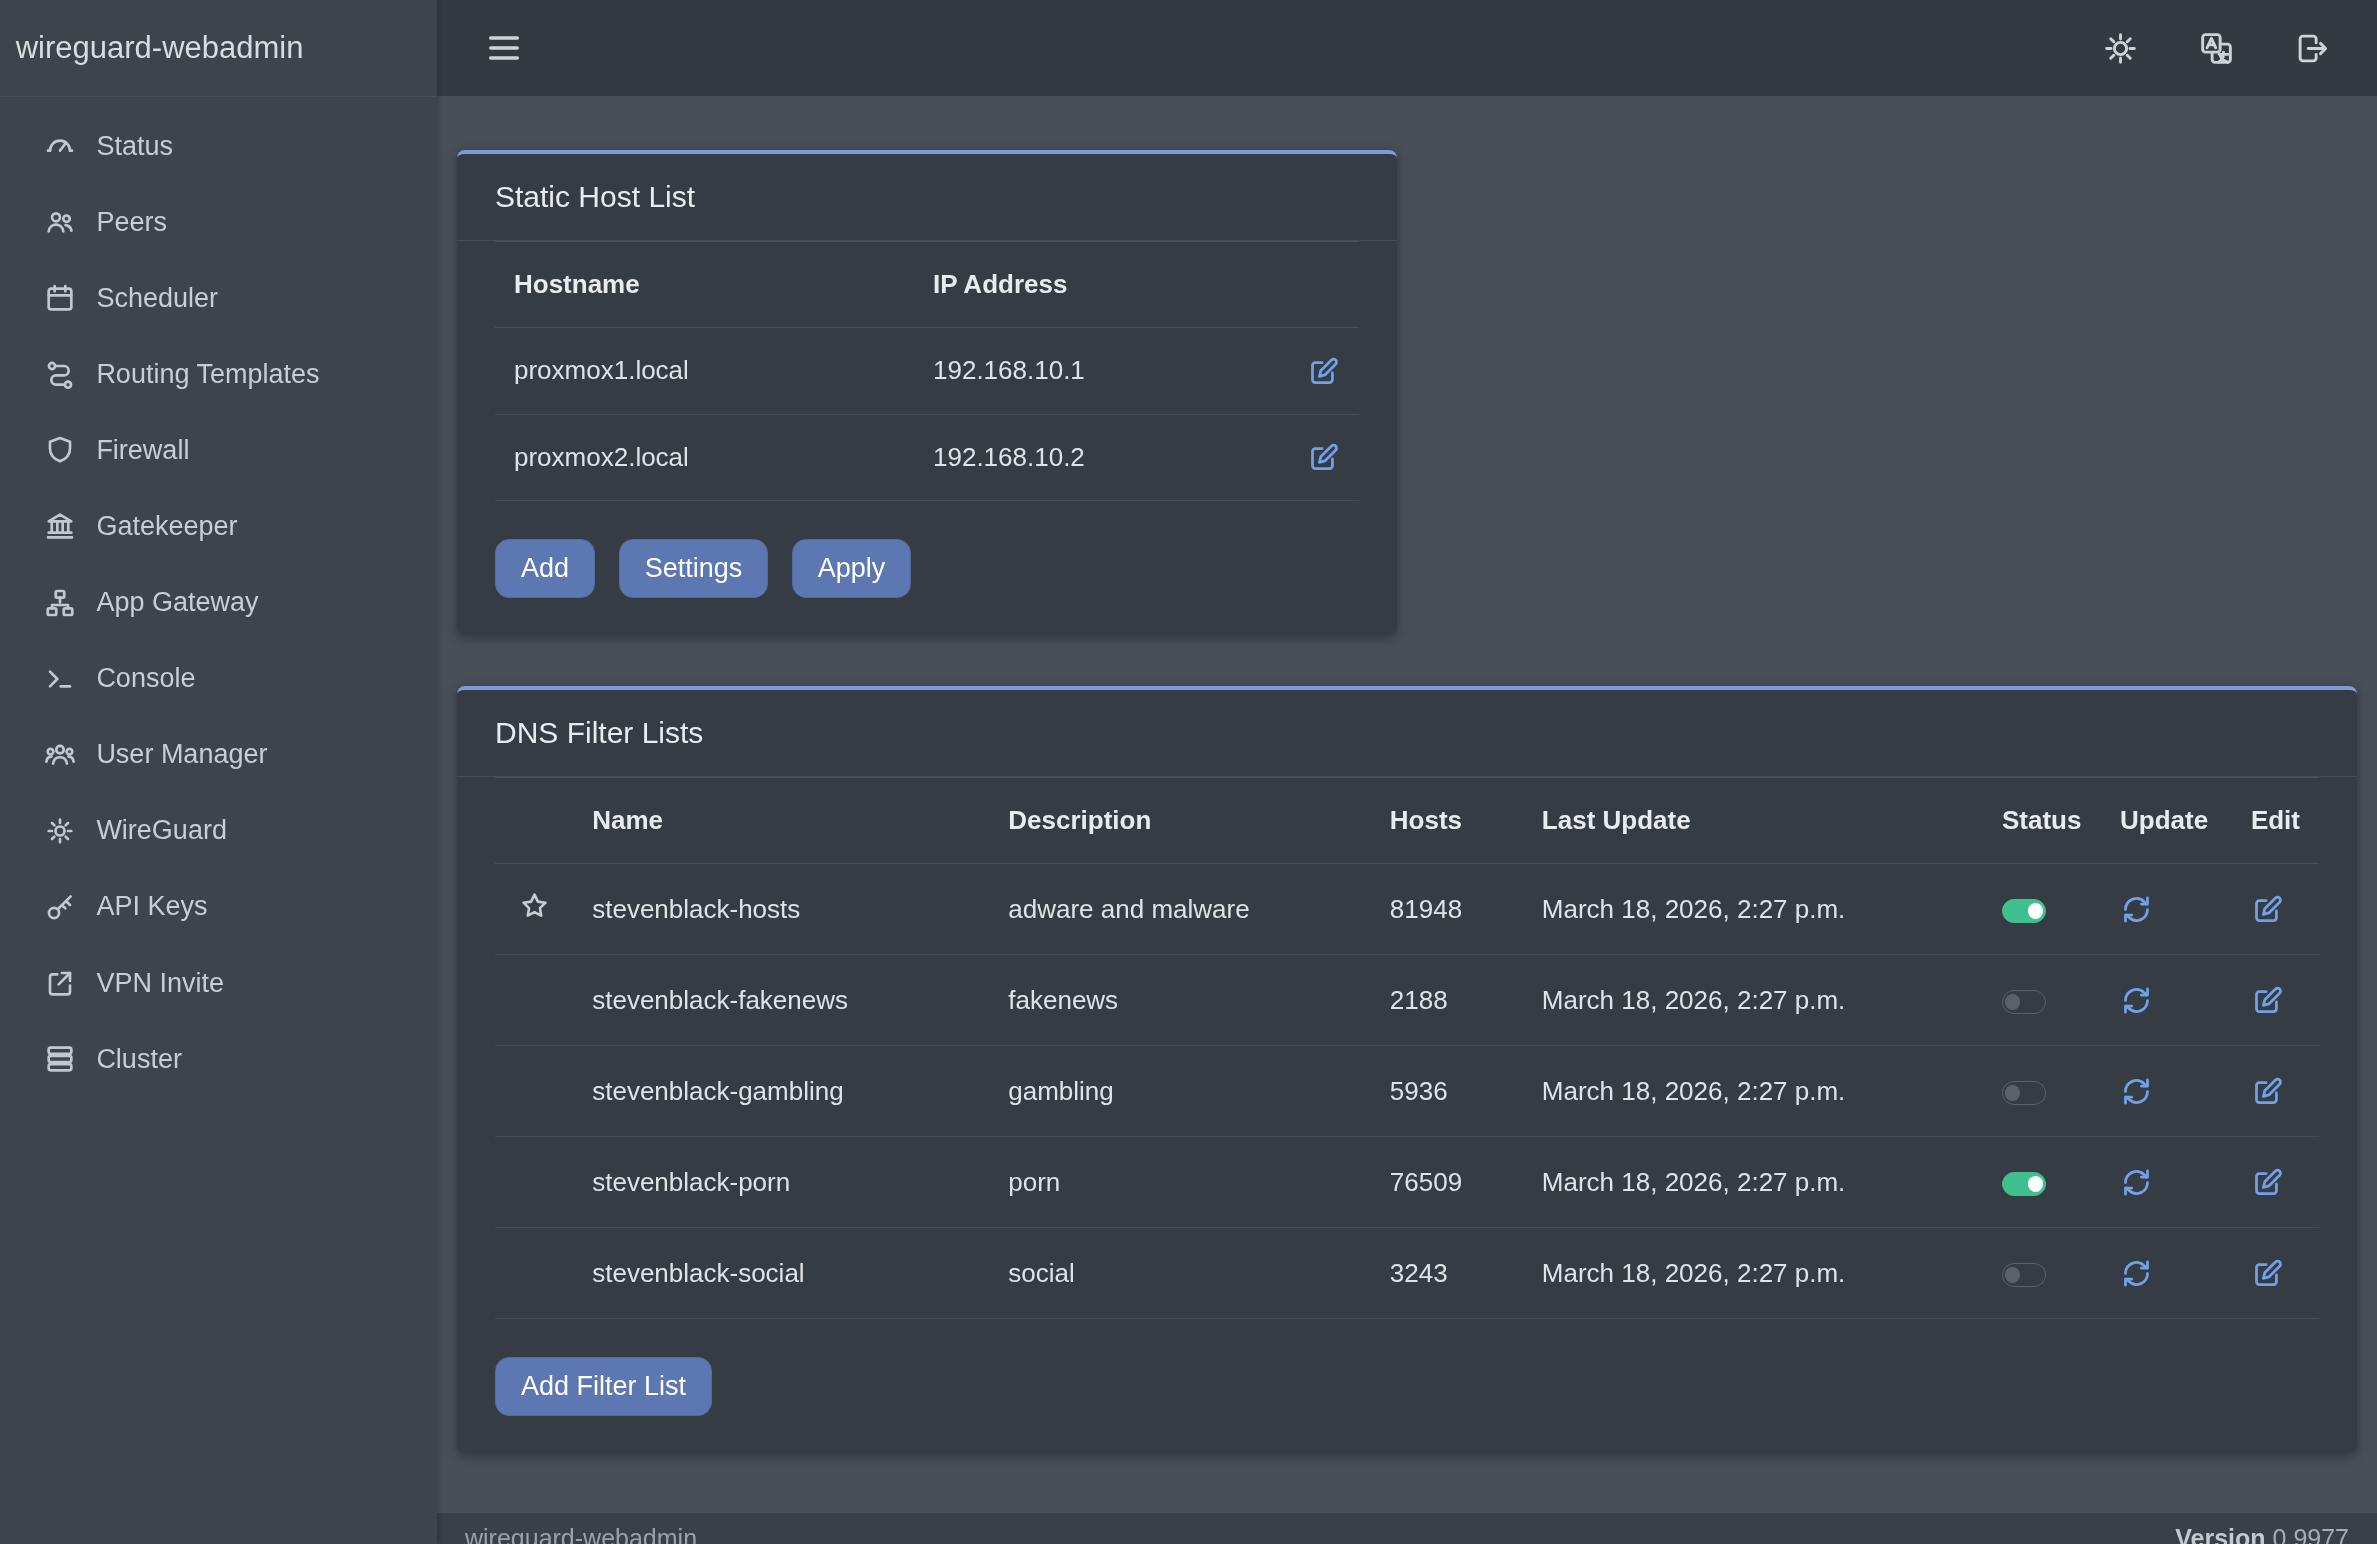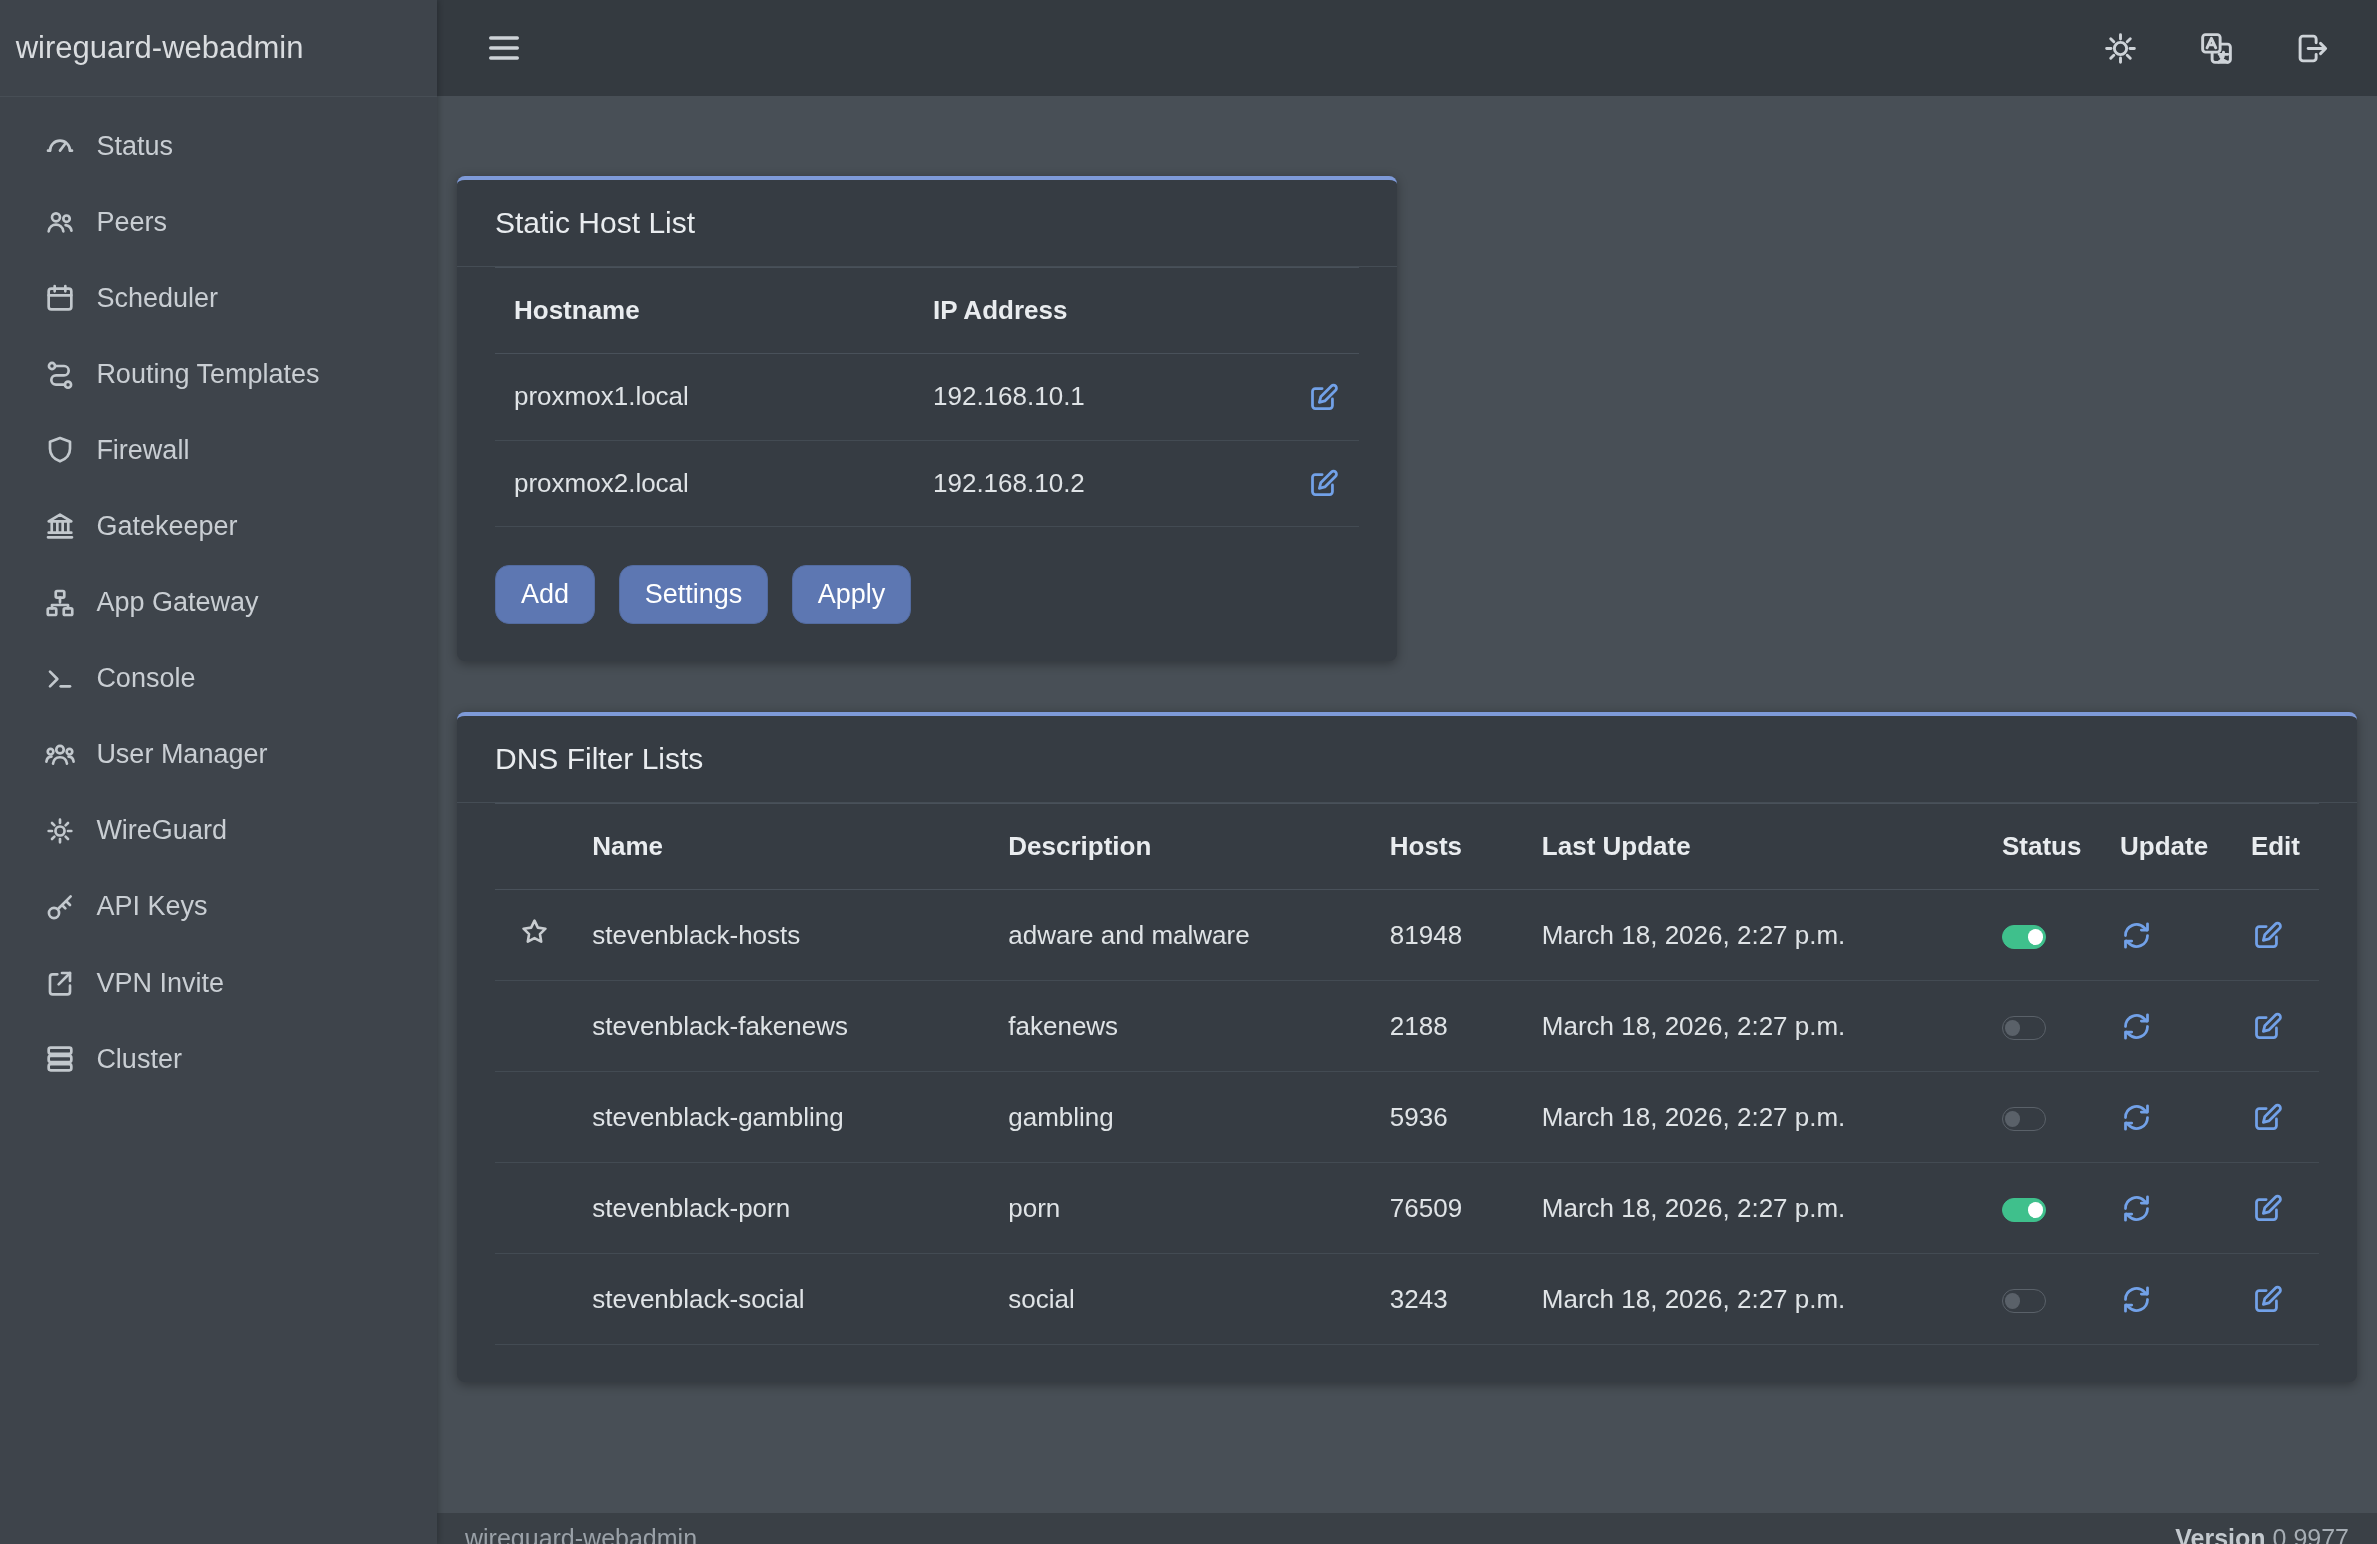--- a/index.html
+++ b/index.html
@@ -24,21 +24,21 @@
   .mi-label{margin-left:12.2px;white-space:nowrap}
 
   
   .topbar{position:absolute;left:437px;top:0;right:0;height:96px;background:#343a40;display:flex;align-items:center;justify-content:space-between;padding:0 47px;box-sizing:border-box;z-index:2}
   .icon-btn{color:#ced3d8;cursor:pointer;display:flex;align-items:center}
   .topbar-right{display:flex;align-items:center;gap:61px}
   .icon-btn svg{width:35px;height:35px}
   .icon-btn svg.lg{width:40px;height:40px}
 
   
-  .content{position:absolute;left:437px;top:96px;right:0;bottom:0;padding:80px 20px 105px 20px;box-sizing:border-box;overflow:hidden}
+  .content{position:absolute;left:437px;top:96px;right:0;bottom:0;padding:54px 20px 105px 20px;box-sizing:border-box;overflow:hidden}
   .card{background:#363c43;border-top:4.4px solid #7e9ad8;border-radius:7.9px;box-shadow:0 2.6px 10.5px rgba(0,0,0,.32)}
   .card-hosts{width:940px;margin-bottom:51px}
   .card-filters{width:100%}
   .card-header{padding:26px 38px;border-bottom:0.9px solid #454d55}
   .card-title{margin:0;font-size:30px;font-weight:400;color:#e9ecef}
   .card-body{padding:0 38px 37px 38px}
 
   table{width:100%;border-collapse:collapse;font-size:26px;color:#dfe3e6;border-top:0.9px solid #49515a}
   th{text-align:left;font-weight:700;color:#e9ecef;padding:27px 19px;border-bottom:0.9px solid #49515a;white-space:nowrap}
   td{padding:26px 19px;border-bottom:0.9px solid #434b53;white-space:nowrap}
@@ -527,20 +527,23 @@
                 </span></td>
             <td>
               <span class="icon-link">
                   <svg class="ic" viewBox="0 0 38 38" width="33" height="33">
                     <use href="#i-edit"></use>
                   </svg>
                 </span></td>
           </tr>
         </tbody>
       </table>
+      <div class="btn-single">
+        <button class="btn">Add Filter List</button>
+      </div>
     </div>
   </section>
 </main>
 
 <footer class="footer">
   <span>wireguard-webadmin</span>
   <span class="version"><b>Version</b>&nbsp;<span>0.9977</span></span>
 </footer>
 
 

